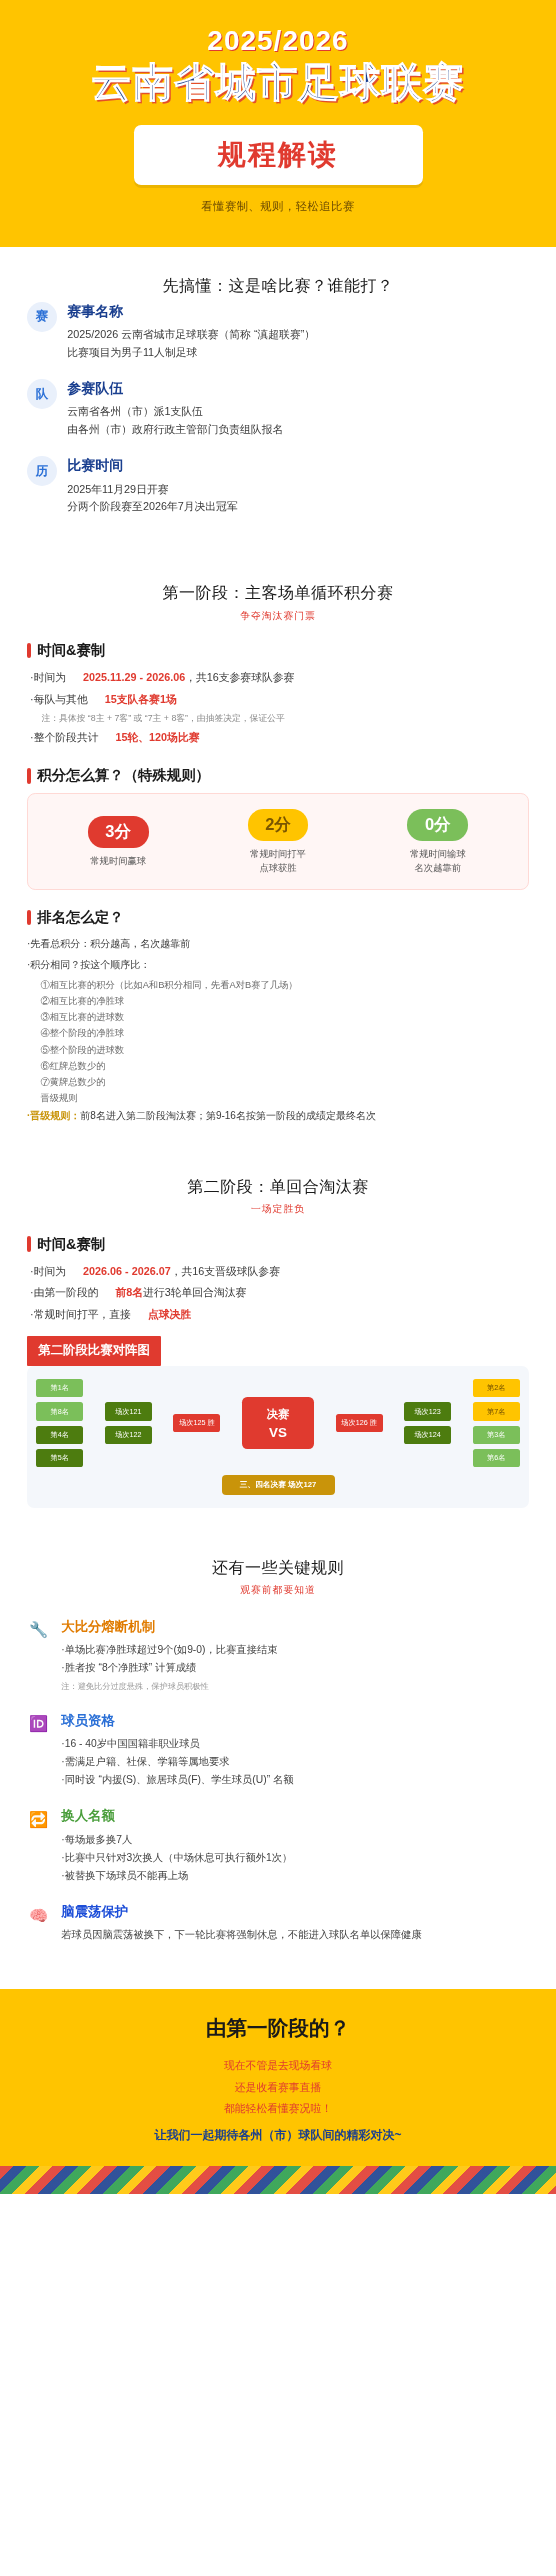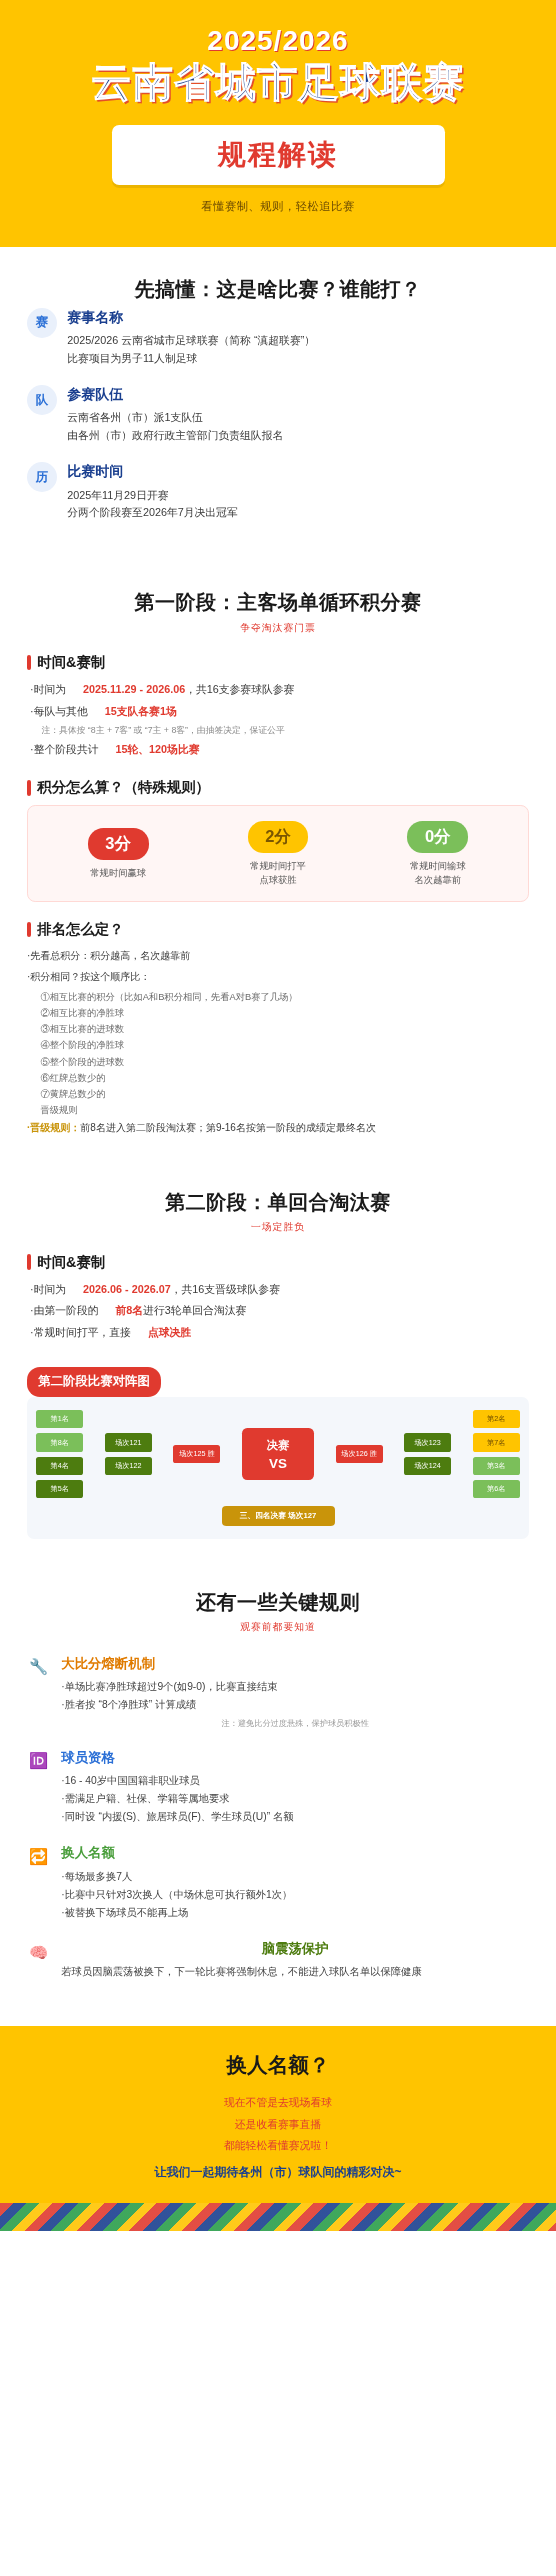--- a/index.html
+++ b/index.html
@@ -29,21 +29,21 @@
     font-size: 40px;
     font-weight: bold;
     color: #1a3f8f;
     letter-spacing: 1.5px;
     line-height: 1.1;
     -webkit-text-stroke: 1px #ffffff;
     text-shadow: 2.1px 2.1px 0 rgba(224,58,47,.85);
   }
   .hdr-sub-box {
     margin: 20.6px auto 0;
-    width: 333px;
+    width: 289px;
     background: #ffffff;
     border-radius: 7.2px;
     padding: 11.3px 0;
     box-shadow: 0 3.1px 0 rgba(0,0,0,.08);
   }
   .hdr-sub {
     font-size: 28px;
     font-weight: bold;
     color: #e03a2f;
     letter-spacing: 2.1px;
@@ -51,22 +51,22 @@
   .hdr-tag {
     margin-top: 13.4px;
     font-size: 11.3px;
     color: #6b4a00;
     letter-spacing: 0.5px;
   }
 
   
   .sec-title {
     text-align: center;
-    font-size: 20px;
-    font-weight: bold;
+    font-size: 16px;
+    font-weight: normal;
     color: #1a1a1a;
     margin: 29px 0 5.2px;
     letter-spacing: 0.5px;
   }
   .sec-sub {
     text-align: center;
     font-size: 9.8px;
     color: #e03a2f;
     margin-bottom: 15.5px;
     letter-spacing: 1px;
@@ -159,22 +159,22 @@
   }
   .gold { color: #c9940a; font-weight: bold; }
 
   
   .bracket-banner {
     background: #e03a2f;
     color: #fff;
     font-size: 12.4px; font-weight: bold;
     padding: 6.2px 11.3px;
     display: inline-block;
-    border-radius: 13px;
-    margin: 23px 0 0 0;
+    border-radius: 1px;
+    margin: 10px 0 0 0;
   }
   .bracket {
     background: #f4f7fb;
     border-radius: 7.2px;
     padding: 13.4px 9.3px;
     margin-top: 0;
     position: relative;
   }
   .bracket-grid {
     display: flex; align-items: center; justify-content: space-between;
@@ -211,23 +211,23 @@
   .key-item { display:flex; gap:9.3px; margin-bottom: 18.5px; }
   .key-ic {
     flex: 0 0 25px; width: 25px; height: 25px;
     display:flex; align-items:center; justify-content:center;
     font-size: 15.5px;
   }
   .key-body { flex:1; }
   .key-title { font-size: 13.4px; font-weight: bold; color:#e07b00; margin-bottom: 5.2px; }
   .key-title.blue { color:#2a6fd6; }
   .key-title.green { color:#4a9e3c; }
-  .key-title.pink { color:#4d7c0f;text-align:center; }
+  .key-title.pink { color:#1d4ed8; }
   .key-line { font-size: 10.3px; color:#3f3f3f; line-height: 1.75; }
-  .key-note { font-size: 8.2px; color:#9a9a9a; margin-top: 3.1px; line-height:1.6;text-align:center; }
+  .key-note { font-size: 8.2px; color:#9a9a9a; margin-top: 3.1px; line-height:1.6; }
 
   
   .footer {
     background: #FFC400;
     text-align:center;
     padding: 25px 0 21.6px;
   }
   .ft-title { font-size: 20.6px; font-weight: bold; color:#1a1a1a; margin-bottom: 13.4px; }
   .ft-line { font-size: 10.8px; color:#e03a2f; line-height: 2; }
   .ft-last { font-size: 12px; font-weight:bold; color:#1a3f8f; margin-top: 7.2px; }
@@ -434,21 +434,21 @@
     <div class="key-item">
       <div class="key-ic">🧠</div>
       <div class="key-body">
         <div class="key-title pink">脑震荡保护</div>
         <div class="key-line">若球员因脑震荡被换下，下一轮比赛将强制休息，不能进入球队名单以保障健康</div>
       </div>
     </div>
   </div>
 
   <div class="footer">
-    <div class="ft-title">换人名额？</div>
+    <div class="ft-title">由第一阶段的？</div>
     <div class="ft-line">现在不管是去现场看球</div>
     <div class="ft-line">还是收看赛事直播</div>
     <div class="ft-line">都能轻松看懂赛况啦！</div>
     <div class="ft-last">让我们一起期待各州（市）球队间的精彩对决~</div>
   </div>
   <div class="stripe"></div>
 
 </div>
 
 

